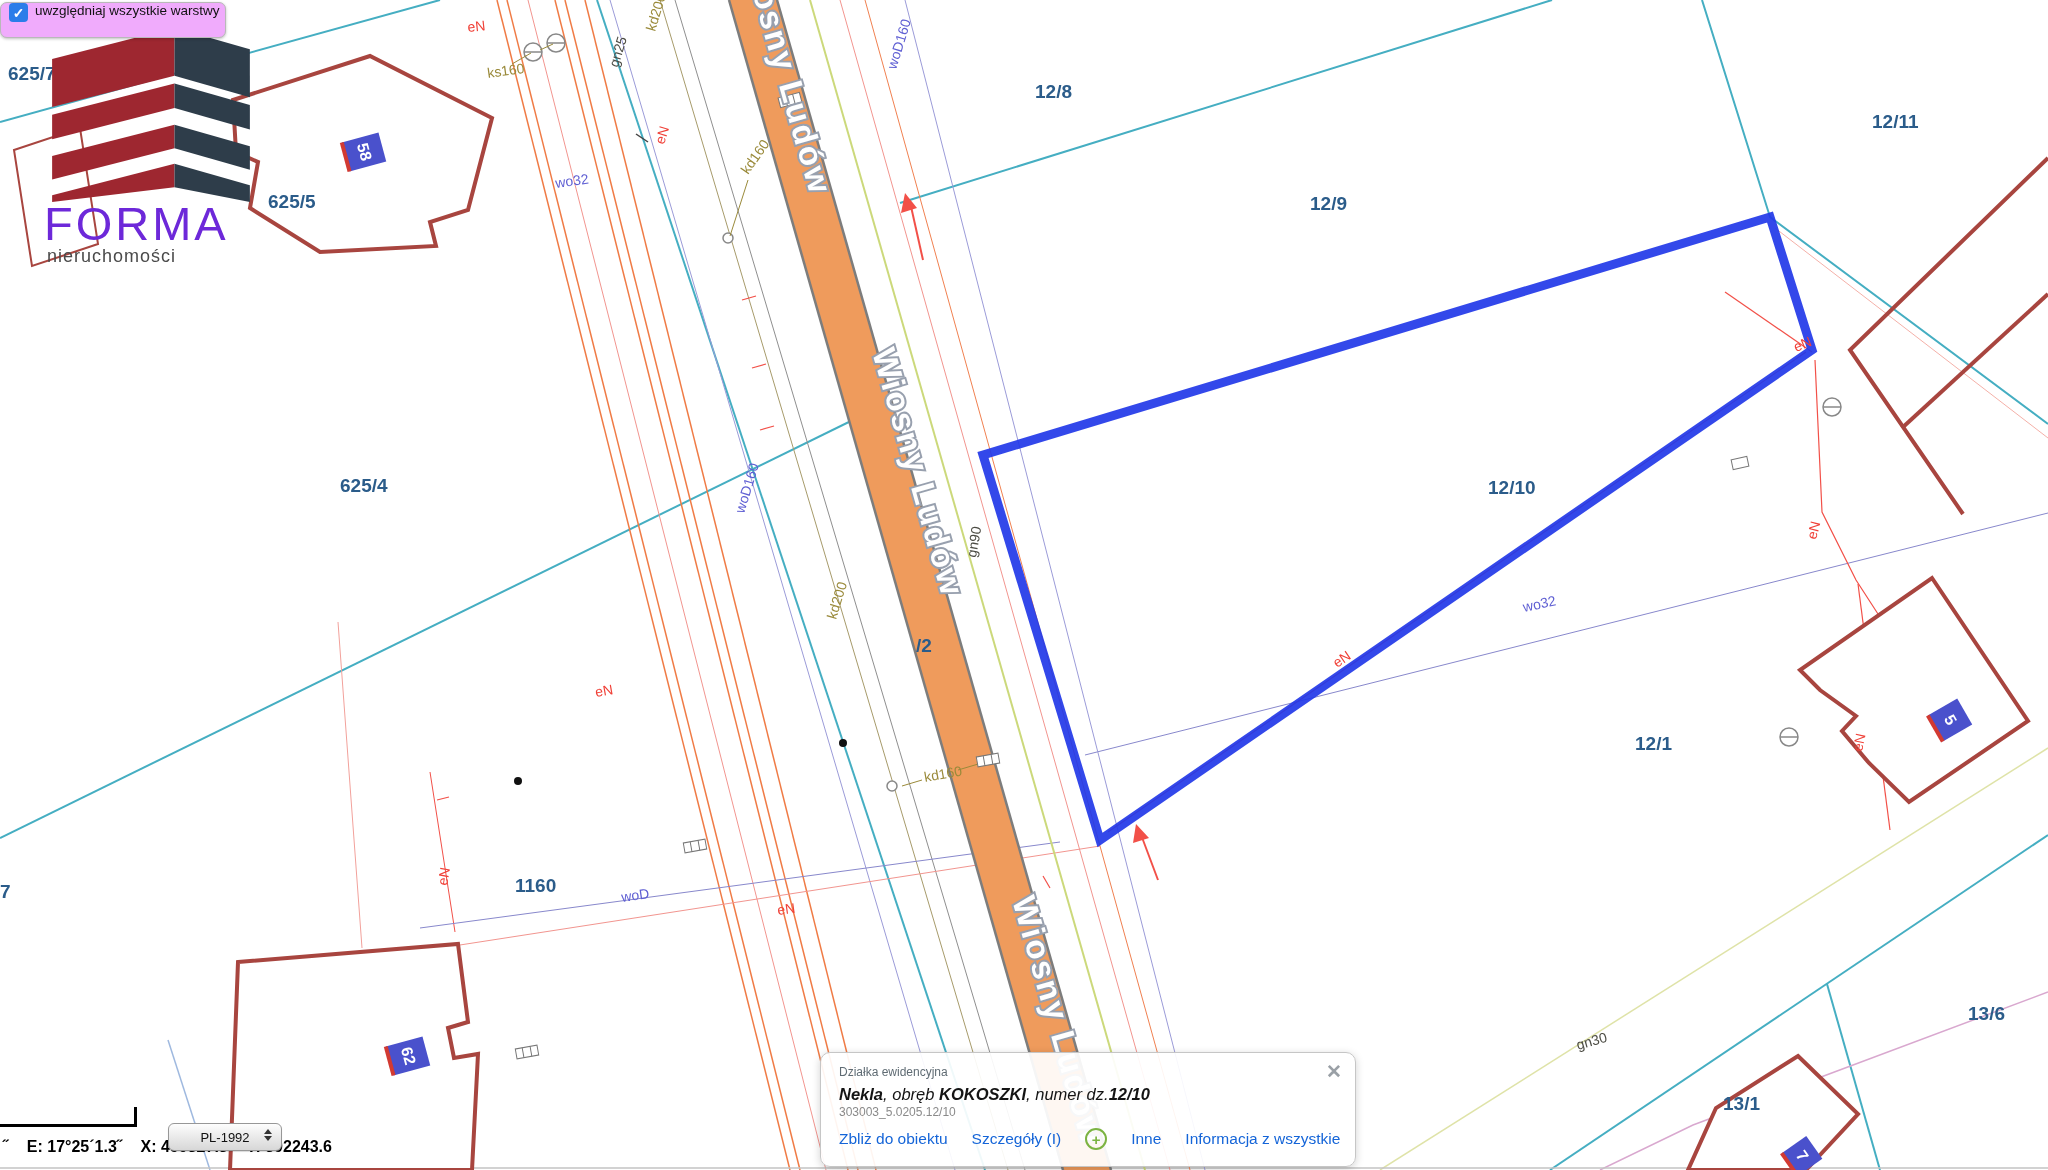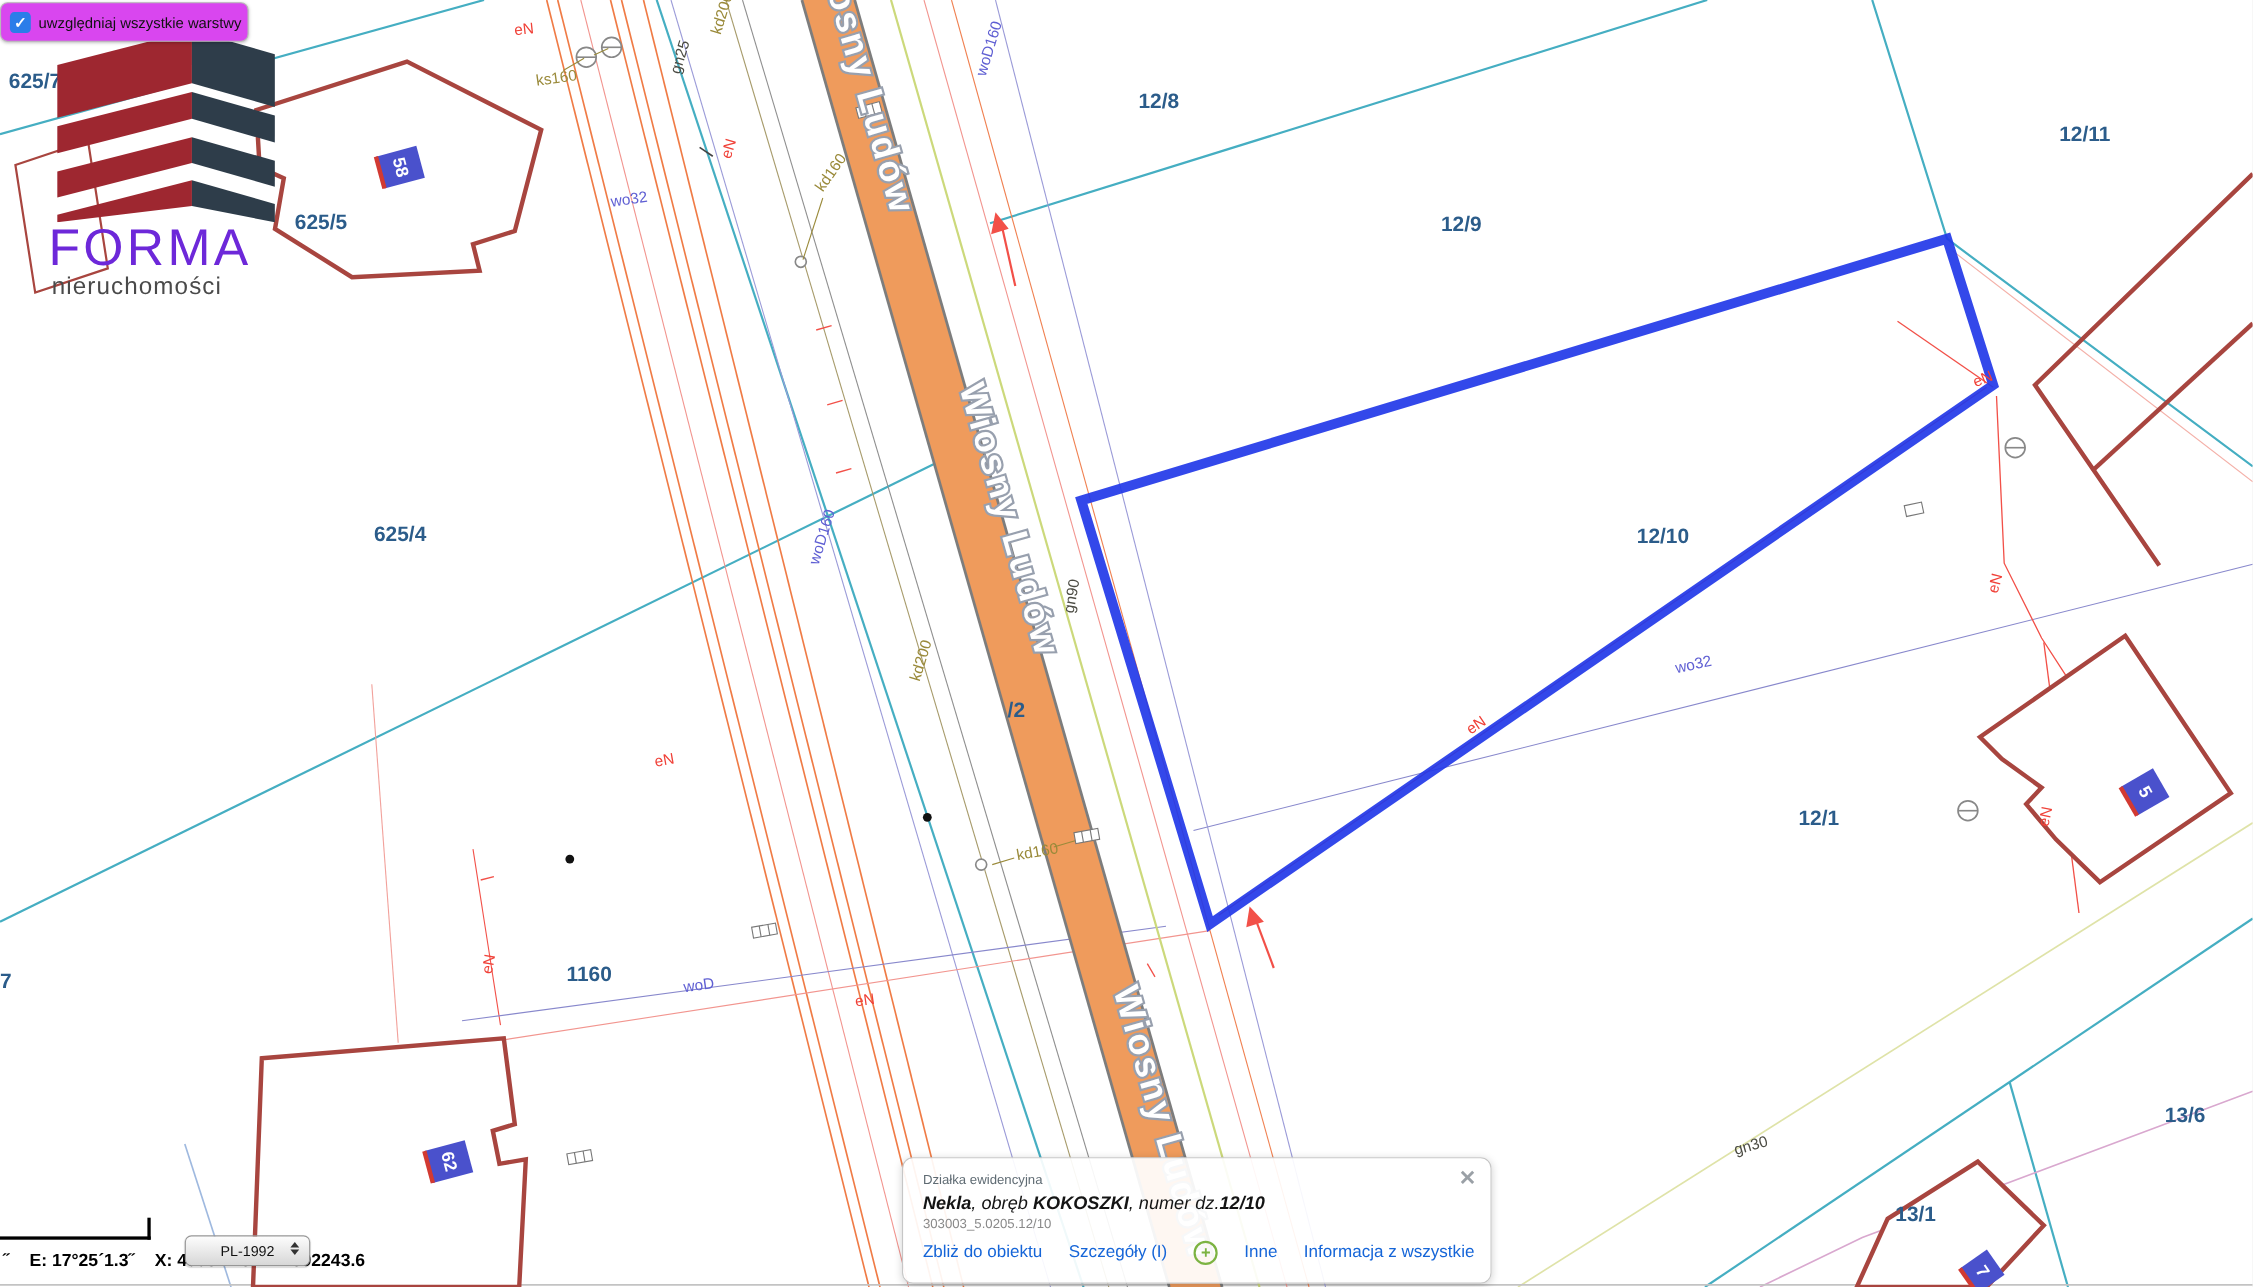--- a/index.html
+++ b/index.html
@@ -1,33 +1,33 @@
 <!DOCTYPE html>
 <html><head>
 <meta charset="utf-8">
 <style>
   html,body{margin:0;padding:0;background:#e8e8e8;}
   #stage{position:relative;width:2048px;height:1170px;background:#ffffff;overflow:hidden;
          font-family:"Liberation Sans", sans-serif;}
   #mapsvg{position:absolute;left:0;top:0;}
 
   
-  .layers-panel{position:absolute;left:0;top:2px;width:224px;height:34px;background:#d946ef;
+  .layers-panel{position:absolute;left:0;top:2px;width:224px;height:34px;background:#f0abfc;
     border:1px solid #b9b9b9;border-radius:7px;box-shadow:0 1px 3px rgba(0,0,0,.25);
-    display:flex;align-items:center;z-index:30;}
+    display:flex;align-items:flex-start;z-index:30;}
   .checkbox{width:19px;height:19px;margin-left:8px;background:#2b7de9;border-radius:4px;
     display:flex;align-items:center;justify-content:center;flex:0 0 auto;}
   .checkbox::after{content:"✓";color:#fff;font-size:14px;font-weight:bold;line-height:1;}
   .layers-label{margin-left:7px;font-size:13.5px;color:#111;white-space:nowrap;}
 
   
   .logo{position:absolute;left:40px;top:16px;z-index:25;width:240px;}
   .logo-title{margin:0;margin-top:-6px;margin-left:4px;font-size:47px;font-weight:500;
     letter-spacing:3px;color:#6d28d9;line-height:1.0;}
-  .logo-sub{margin:0;margin-left:7px;font-size:22px;color:#4a4a4a;letter-spacing:1px;line-height:1.1;}
+  .logo-sub{margin:0;margin-left:7px;font-size:18px;color:#4a4a4a;letter-spacing:1px;line-height:1.1;}
 
   
   .scalebar-h{position:absolute;left:0;top:1124px;width:137px;height:3px;background:#000;z-index:30;}
   .scalebar-v{position:absolute;left:134px;top:1107px;width:3px;height:20px;background:#000;z-index:30;}
   .coords{position:absolute;left:3px;top:1138px;z-index:30;font-size:16px;font-weight:bold;color:#000;
     white-space:nowrap;}
   .coords span{margin-right:14px;}
   .crs-select{position:absolute;left:168px;top:1123px;width:112px;height:26px;z-index:30;
     background:linear-gradient(#fdfdfd,#d7d7d7);border:1px solid #979797;border-radius:6px;
     display:flex;align-items:center;justify-content:center;font-size:13px;color:#111;

